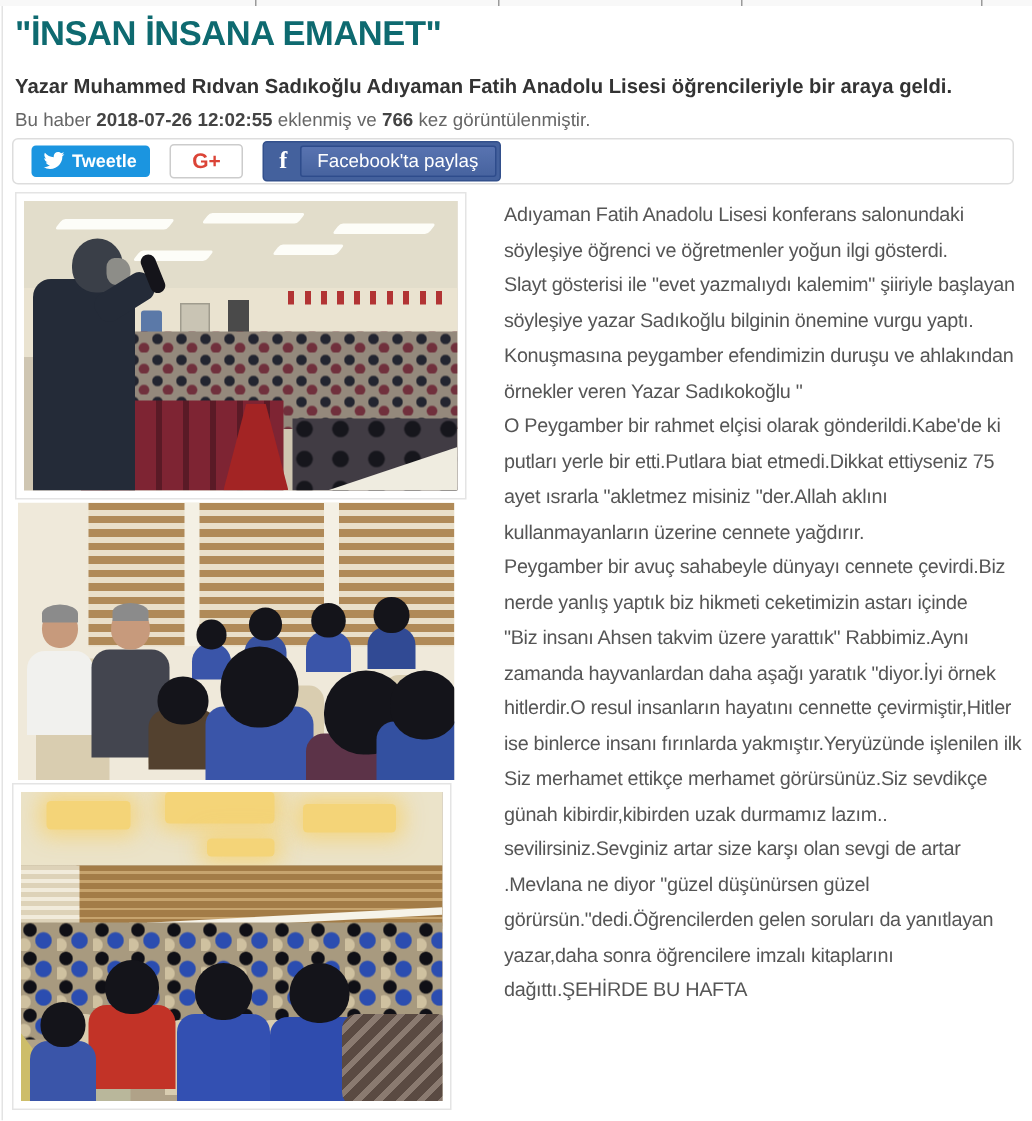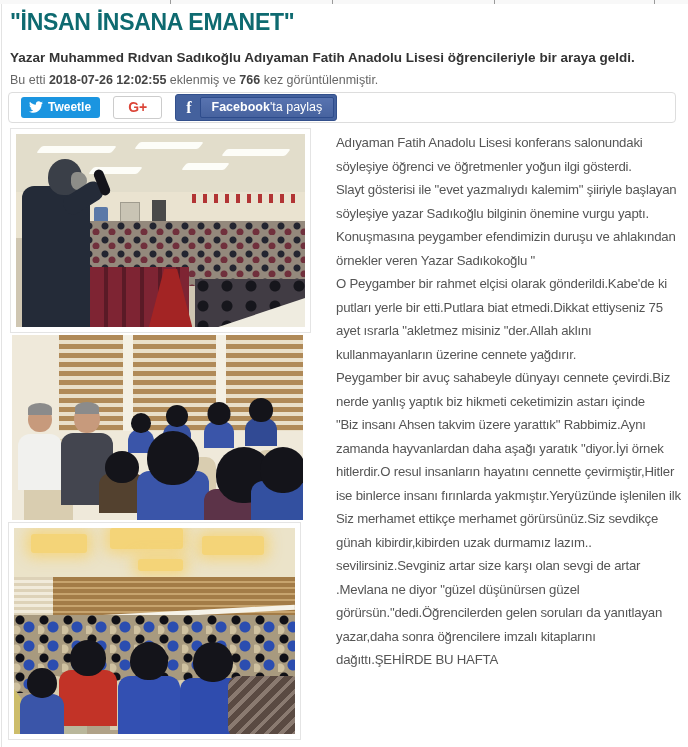--- a/index.html
+++ b/index.html
@@ -15,21 +15,21 @@
   .meta { position:absolute; left:10px; top:73px; font-size:12.5px; color:#666; }
   .meta b { color:#444; }
 
   .sharebox { position:absolute; left:8px; top:92px; width:668px; height:31px; border:1px solid #ddd; border-radius:4px; background:#fff; display:flex; align-items:center; gap:13px; padding-left:12px; }
   .btn-tweet { display:inline-flex; align-items:center; gap:5px; background:#1b95e0; color:#fff; font-size:12px; font-weight:bold; padding:3px 9px 4px 8px; border-radius:3px; cursor:pointer; }
   .btn-tweet svg { width:14px; height:14px; fill:#fff; }
   .btn-gplus { background:#fff; border:1px solid #ccc; border-radius:3px; color:#db4437; font-weight:bold; font-size:14px; padding:2px 14px 3px; cursor:pointer; }
   .btn-fb { display:inline-flex; align-items:stretch; background:#44619d; border:1px solid #33508c; border-radius:3px; padding:2px; cursor:pointer; }
   .fb-f { font-family:"Liberation Serif", serif; font-weight:bold; font-size:16px; color:#fff; padding:0 8px; display:flex; align-items:center; }
   .fb-inner { background:linear-gradient(#5873b0,#47639f); border:1px solid #2e4c8c; border-radius:2px; color:#fff; font-size:12.5px; padding:2px 11px 3px; white-space:nowrap; }
-  .fb-inner b { font-weight:bold; }
+  .fb-inner b { font-weight:normal; }
 
   .photo { position:absolute; overflow:hidden; }
   .framed { background:#fff; border:1px solid #e4e4e4; padding:5px; }
   .scene { position:relative; width:100%; height:100%; overflow:hidden; }
   .scene div { position:absolute; }
 
   
   .photo1 { left:10px; top:128px; width:301px; height:205px; }
   .p1 { background:#cfc6b2; }
   .p1-ceiling { top:0; left:0; right:0; height:34%; background:#e2ddcb; }
@@ -96,21 +96,21 @@
   <div class="tick" style="left:170px"></div>
   <div class="tick" style="left:332px"></div>
   <div class="tick" style="left:494px"></div>
   <div class="tick" style="left:654px"></div>
 </div>
 
 <h1 class="title">"İNSAN İNSANA EMANET"</h1>
 <h2 class="subtitle">Yazar Muhammed Rıdvan Sadıkoğlu Adıyaman Fatih Anadolu Lisesi öğrencileriyle bir araya geldi.</h2>
 
 <div class="meta">
-  <span>Bu etti</span>
+  <span>Bu haber</span>
   <b>2018-07-26 12:02:55</b>
   <span>eklenmiş ve</span>
   <b>766</b>
   <span>kez görüntülenmiştir.</span>
 </div>
 
 <div class="sharebox">
   <a class="btn-tweet">
     <svg viewBox="0 0 24 24">
         <path d="M23.954 4.569c-.885.389-1.83.654-2.825.775 1.014-.611 1.794-1.574 2.163-2.723-.951.555-2.005.959-3.127 1.184-.896-.959-2.173-1.559-3.591-1.559-2.717 0-4.92 2.203-4.92 4.917 0 .39.045.765.127 1.124C7.691 8.094 4.066 6.13 1.64 3.161c-.427.722-.666 1.561-.666 2.475 0 1.71.87 3.213 2.188 4.096-.807-.026-1.566-.248-2.228-.616v.061c0 2.385 1.693 4.374 3.946 4.827-.413.111-.849.171-1.296.171-.314 0-.615-.03-.916-.086.631 1.953 2.445 3.377 4.604 3.417-1.68 1.319-3.809 2.105-6.102 2.105-.39 0-.779-.023-1.17-.067 2.189 1.394 4.768 2.209 7.557 2.209 9.054 0 13.999-7.496 13.999-13.986 0-.209 0-.42-.015-.63.961-.689 1.8-1.56 2.46-2.548z"></path>

